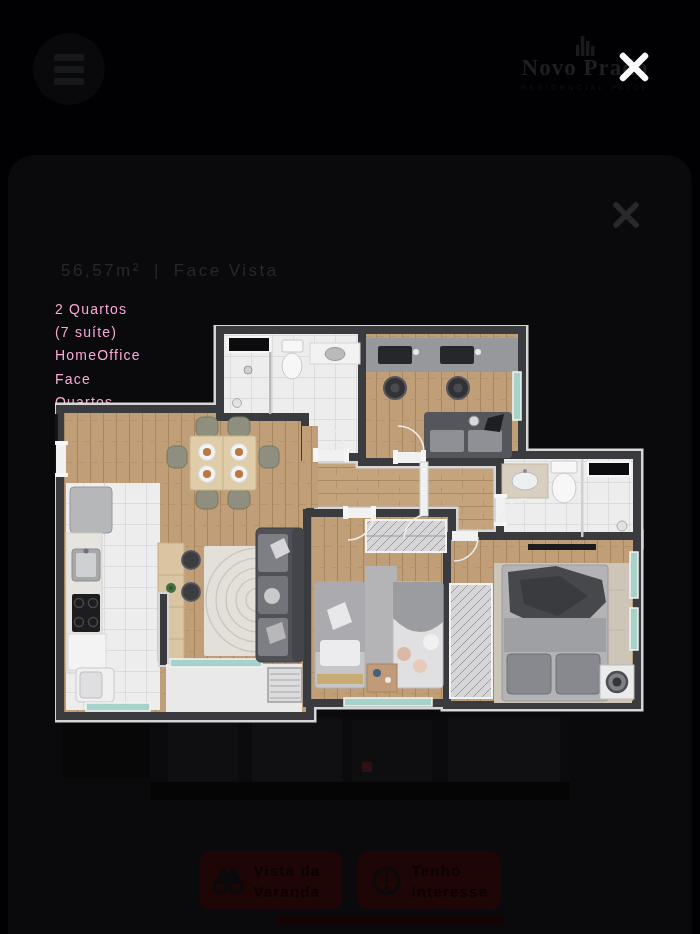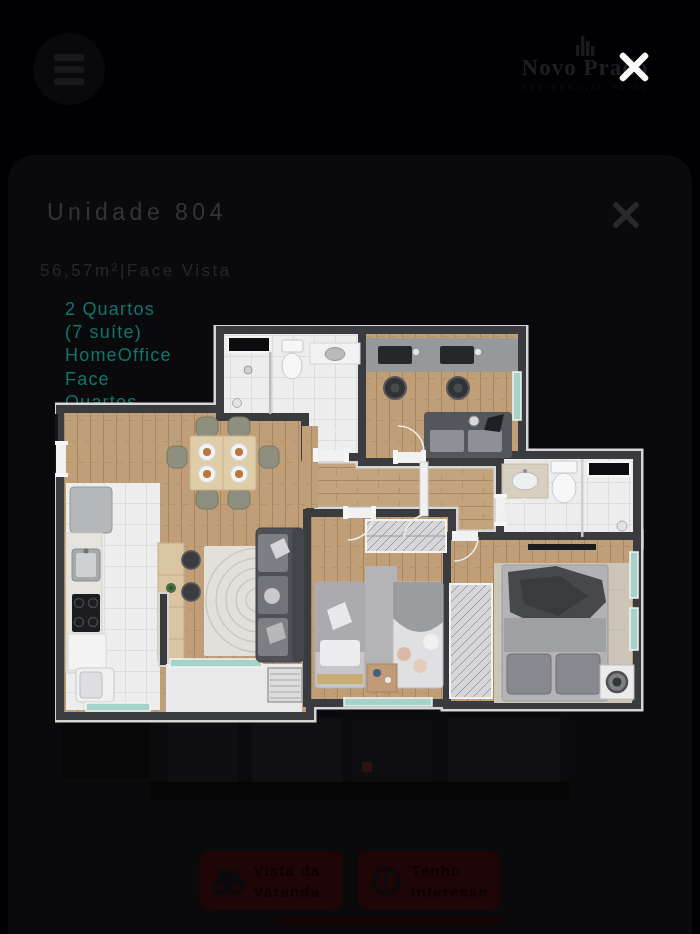--- a/index.html
+++ b/index.html
@@ -21,24 +21,24 @@
   .screen-close{position:absolute;left:615px;top:48px;width:38px;height:38px;background:none;
     border:none;padding:0;cursor:pointer;}
 
   
   .card{position:absolute;left:8px;right:8px;top:155px;bottom:0;background:#0a0a0c;
     border-radius:26px 26px 0 0;}
   .card-title{position:absolute;left:39px;top:44px;font-size:23px;font-weight:500;
     letter-spacing:4.5px;color:#353537;}
   .modal-close{position:absolute;left:601px;top:44px;width:34px;height:34px;background:none;
     border:none;padding:0;cursor:pointer;}
-  .card-sub{position:absolute;left:32px;top:106px;display:flex;gap:0;font-size:17px;
+  .card-sub{position:absolute;left:53px;top:106px;display:flex;gap:13px;font-size:17px;
     letter-spacing:2.5px;color:#28282a;}
-  .features{position:absolute;left:57px;top:143px;font-size:18px;line-height:23.2px;
-    letter-spacing:1.2px;color:#0f766e;}
+  .features{position:absolute;left:47px;top:143px;font-size:14px;line-height:23.2px;
+    letter-spacing:1.2px;color:#f9a8d4;}
 
   .plan{position:absolute;left:47px;top:170px;width:590px;height:480px;}
 
   
   .actions{position:absolute;left:50%;top:696px;transform:translateX(-50%);display:flex;gap:15px;}
   .action-btn{width:143px;height:59px;border-radius:10px;background:#1e0607;border:none;
     display:flex;align-items:center;gap:9px;padding:0 8px 0 13px;cursor:pointer;color:#0d0203;}
   .action-btn .ic{flex:none;width:32px;height:30px;color:#0a090b;}
   .action-btn .lbl{font-size:15px;font-weight:600;letter-spacing:1.2px;line-height:21px;
     text-align:left;color:#0d0203;}
@@ -70,21 +70,20 @@
 </div>
 
 <button class="screen-close">
   <svg width="38" height="38" viewBox="0 0 38 38">
     <path d="M8 8 L30 30 M30 8 L8 30" stroke="#fbfbfc" stroke-width="6.5" stroke-linecap="round"></path>
   </svg>
 </button>
 
 <div class="card">
 
-  <div class="card-title">Unidade 804</div>
 
   <button class="modal-close">
     <svg width="30" height="30" viewBox="0 0 30 30">
       <path d="M5 5 L25 25 M25 5 L5 25" stroke="#29292c" stroke-width="5.5" stroke-linecap="round"></path>
     </svg>
   </button>
 
   <div class="card-sub">
     <span>56,57m²</span>
     <span>|</span>

